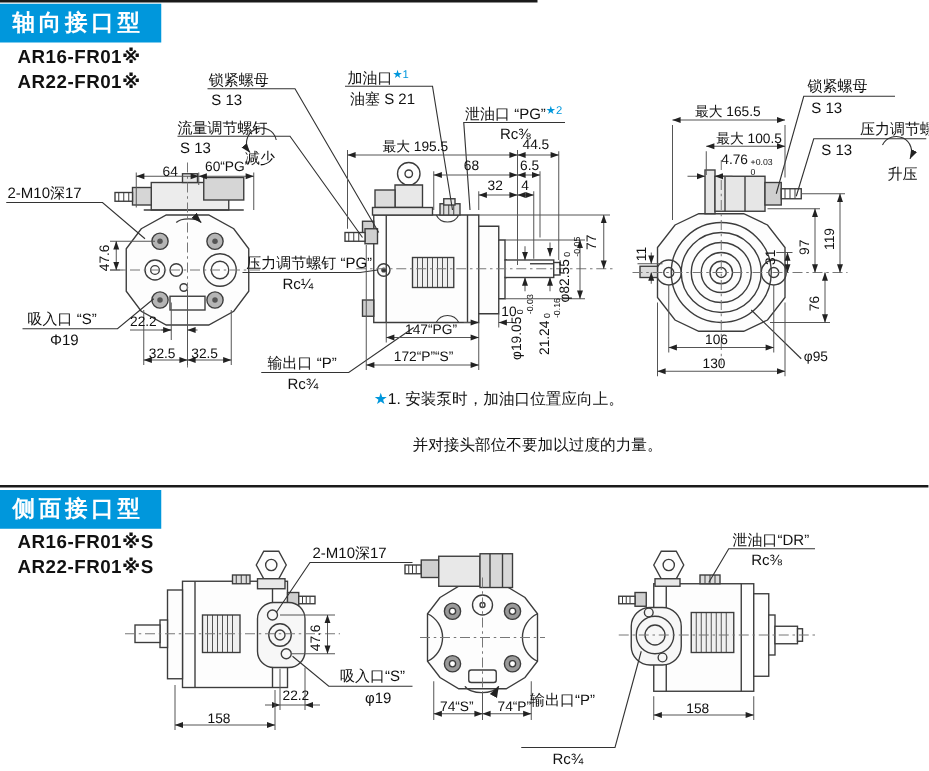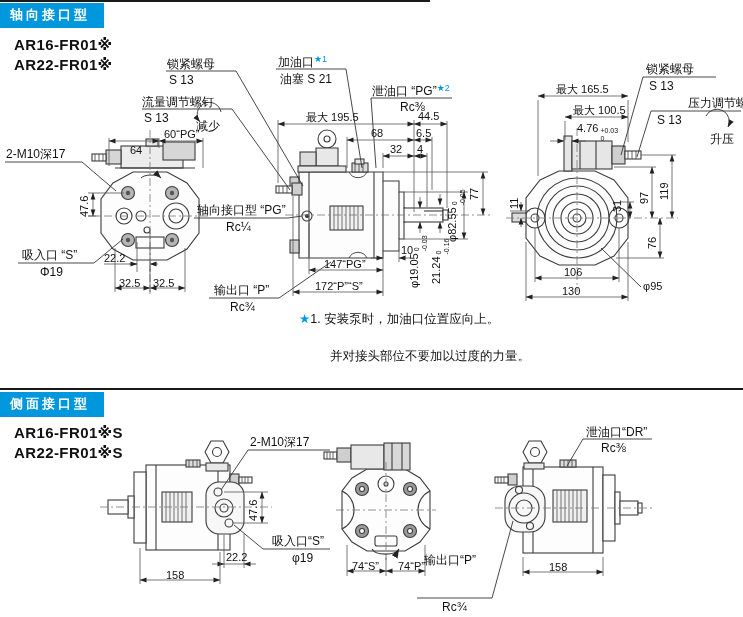--- a/index.html
+++ b/index.html
@@ -1,20 +1,20 @@
 <!DOCTYPE html>
 <html><head>
 <meta charset="utf-8">
 <style>
   html,body{margin:0;padding:0;background:#fff}
   .page{position:relative;width:743px;height:617px;background:#fff;overflow:hidden;
         font-family:"Liberation Sans","DejaVu Sans",sans-serif;color:#1a1a1a}
   .abs{position:absolute;white-space:nowrap}
   .topline{background:#1a1a1a;height:2px}
-  .band{background:#0097dc;color:#fff;font-weight:bold;font-size:13px;letter-spacing:3px;
+  .band{background:#0097dc;color:#fff;font-weight:bold;font-size:18px;letter-spacing:3px;
         padding:3px 14px 4px 10px}
   .model{font-weight:bold;font-size:15px;letter-spacing:.4px;color:#111}
   .lbl{font-size:12px;color:#111}
   .dim{font-size:11px;color:#111}
   .vt{transform:rotate(-90deg);transform-origin:0 0}
   .tol{display:inline-flex;flex-direction:column;font-size:7px;line-height:1.1;
        vertical-align:-1px;margin-left:2px}
   .tol i{font-style:normal}
   .sup{color:#0097dc;font-size:9px;vertical-align:4px}
   .star{color:#0097dc}
@@ -291,37 +291,37 @@
   <div class="abs lbl" style="left:167px;top:56px">锁紧螺母</div>
   <div class="abs lbl" style="left:169px;top:73px">S 13</div>
   <div class="abs lbl" style="left:142px;top:94px">流量调节螺钉</div>
   <div class="abs lbl" style="left:144px;top:111px">S 13</div>
   <div class="abs lbl" style="left:278px;top:54px"><span>加油口</span><span class="sup">★1</span></div>
   <div class="abs lbl" style="left:280px;top:71px">油塞 S 21</div>
   <div class="abs lbl" style="left:372px;top:83px"><span>泄油口 “PG”</span><span class="sup">★2</span></div>
   <div class="abs lbl" style="left:400px;top:100px">Rc⅜</div>
   <div class="abs lbl" style="left:196px;top:118px">减少</div>
 
-  <div class="abs dim" style="left:130px;top:144px">64</div>
+  <div class="abs dim" style="left:130px;top:132px">64</div>
   <div class="abs dim" style="left:164px;top:128px">60“PG”</div>
   <div class="abs lbl" style="left:6px;top:146px">2-M10深17</div>
   <div class="abs dim vt" style="left:78px;top:217px">47.6</div>
   <div class="abs lbl" style="left:22px;top:247px">吸入口 “S”</div>
   <div class="abs lbl" style="left:40px;top:265px">Φ19</div>
   <div class="abs dim" style="left:104px;top:252px">22.2</div>
   <div class="abs dim" style="left:119px;top:277px">32.5</div>
   <div class="abs dim" style="left:153px;top:277px">32.5</div>
 
   <div class="abs dim" style="left:306px;top:110px">最大 195.5</div>
   <div class="abs dim" style="left:418px;top:110px">44.5</div>
   <div class="abs dim" style="left:371px;top:127px">68</div>
   <div class="abs dim" style="left:416px;top:127px">6.5</div>
   <div class="abs dim" style="left:390px;top:143px">32</div>
   <div class="abs dim" style="left:417px;top:143px">4</div>
-  <div class="abs lbl" style="left:197px;top:202px">轴向接口型 “PG”</div>
+  <div class="abs lbl" style="left:197px;top:202px">压力调节螺钉 “PG”</div>
   <div class="abs lbl" style="left:226px;top:220px">Rc¼</div>
   <div class="abs lbl" style="left:214px;top:282px">输出口 “P”</div>
   <div class="abs lbl" style="left:230px;top:300px">Rc¾</div>
   <div class="abs dim" style="left:324px;top:258px">147“PG”</div>
   <div class="abs dim" style="left:315px;top:280px">172“P”“S”</div>
   <div class="abs dim" style="left:401px;top:244px">10</div>
 
   <div class="abs dim vt" style="left:408px;top:288px"><span>φ19.05</span><span class="tol">
         <i>0</i>
         <i>-0.03</i>

